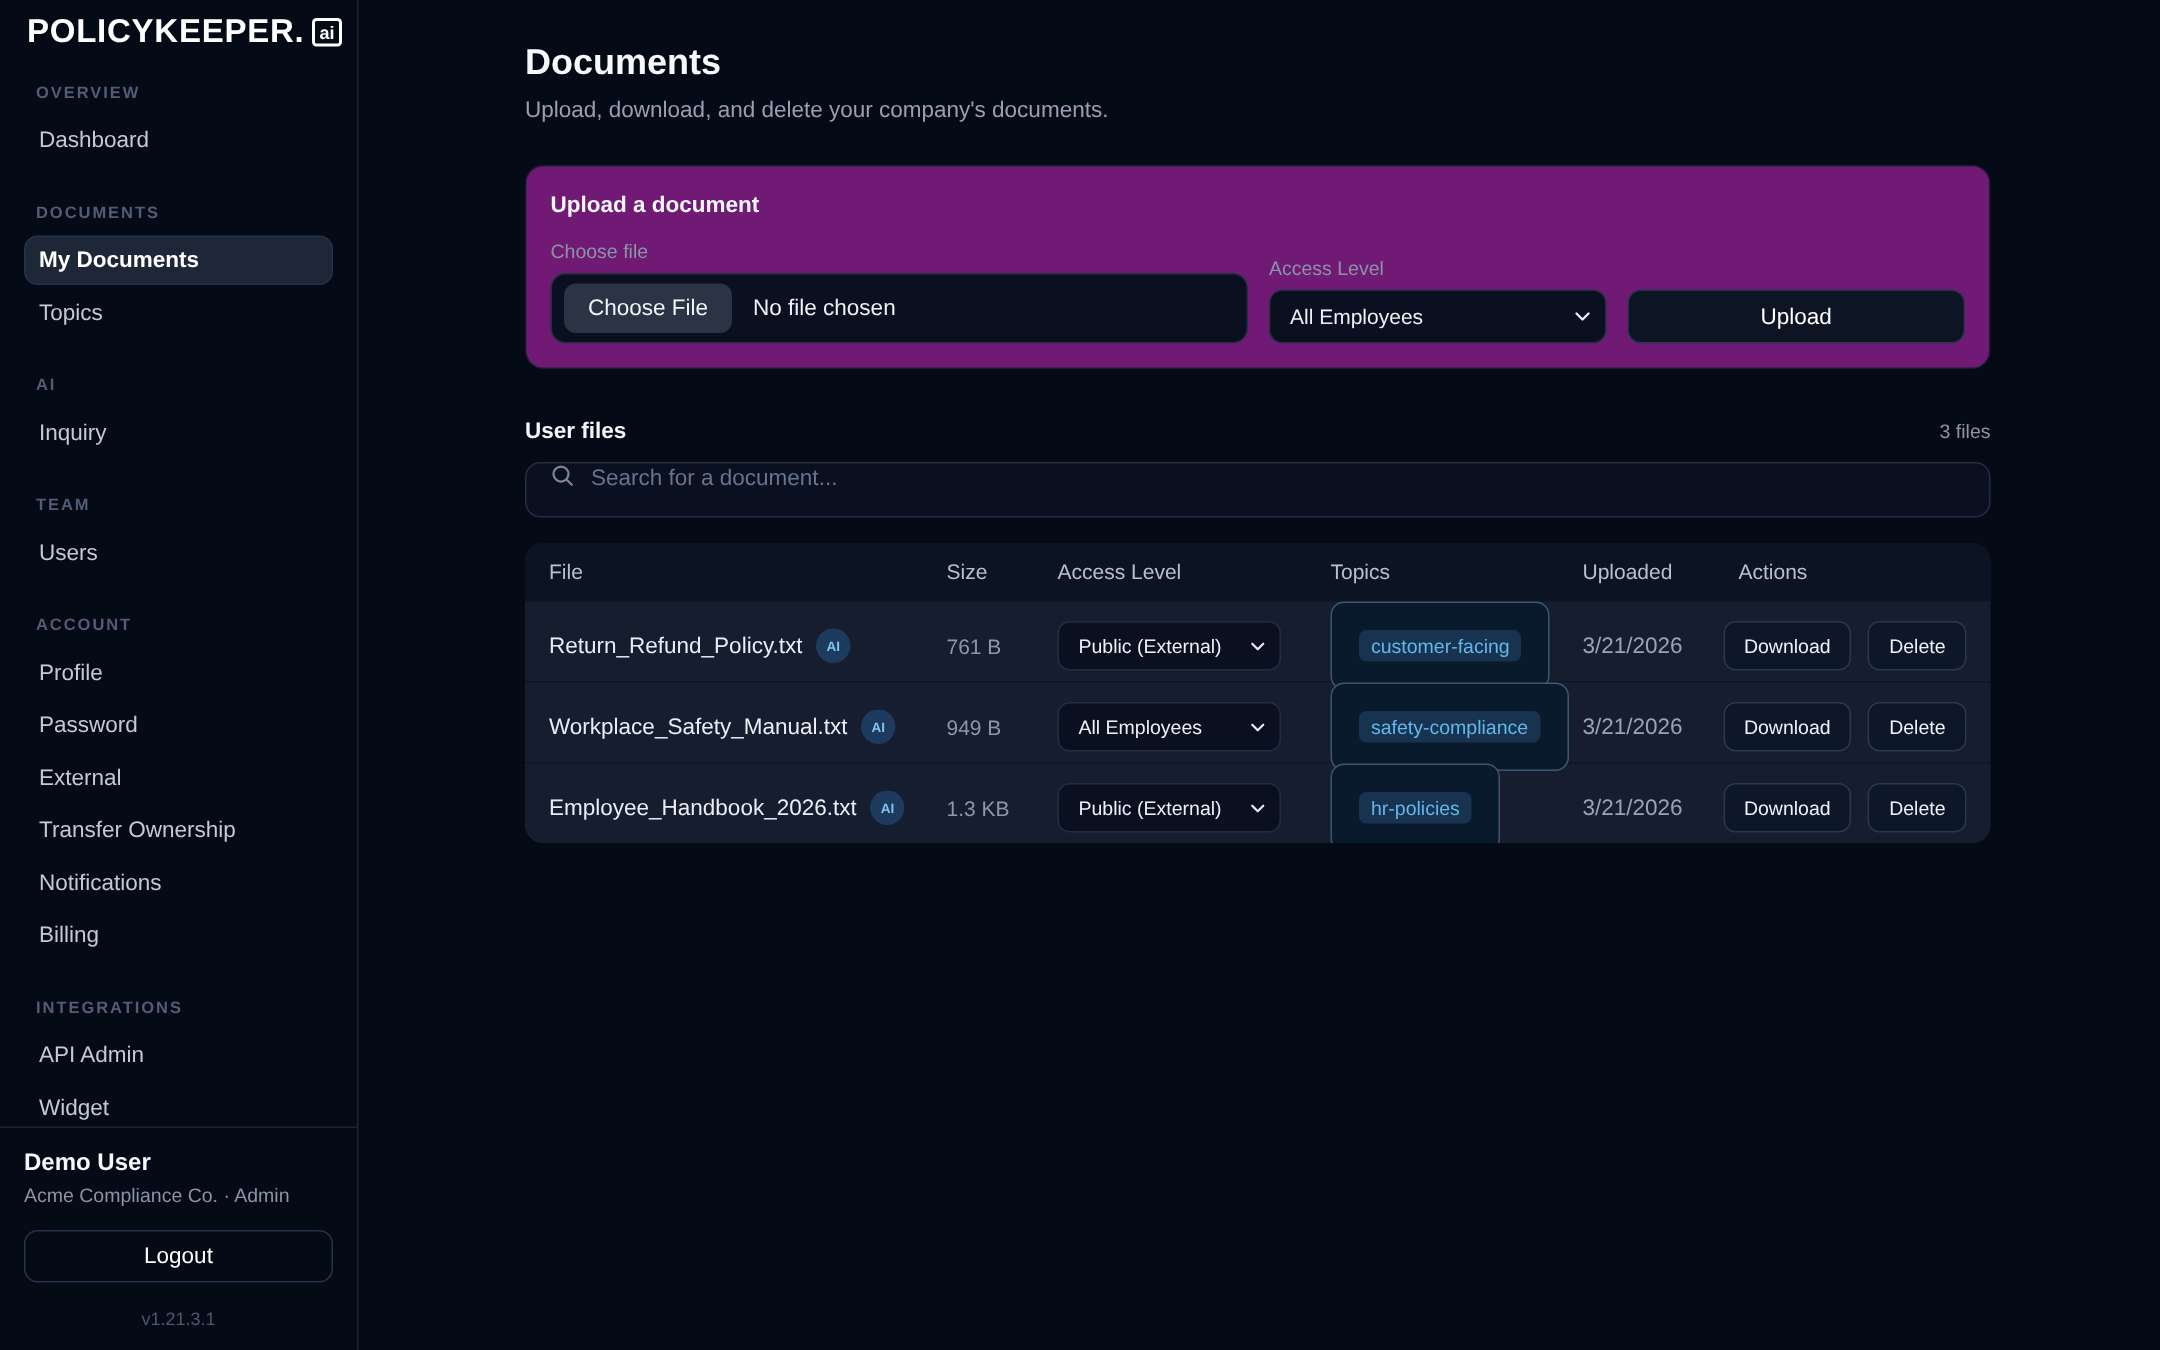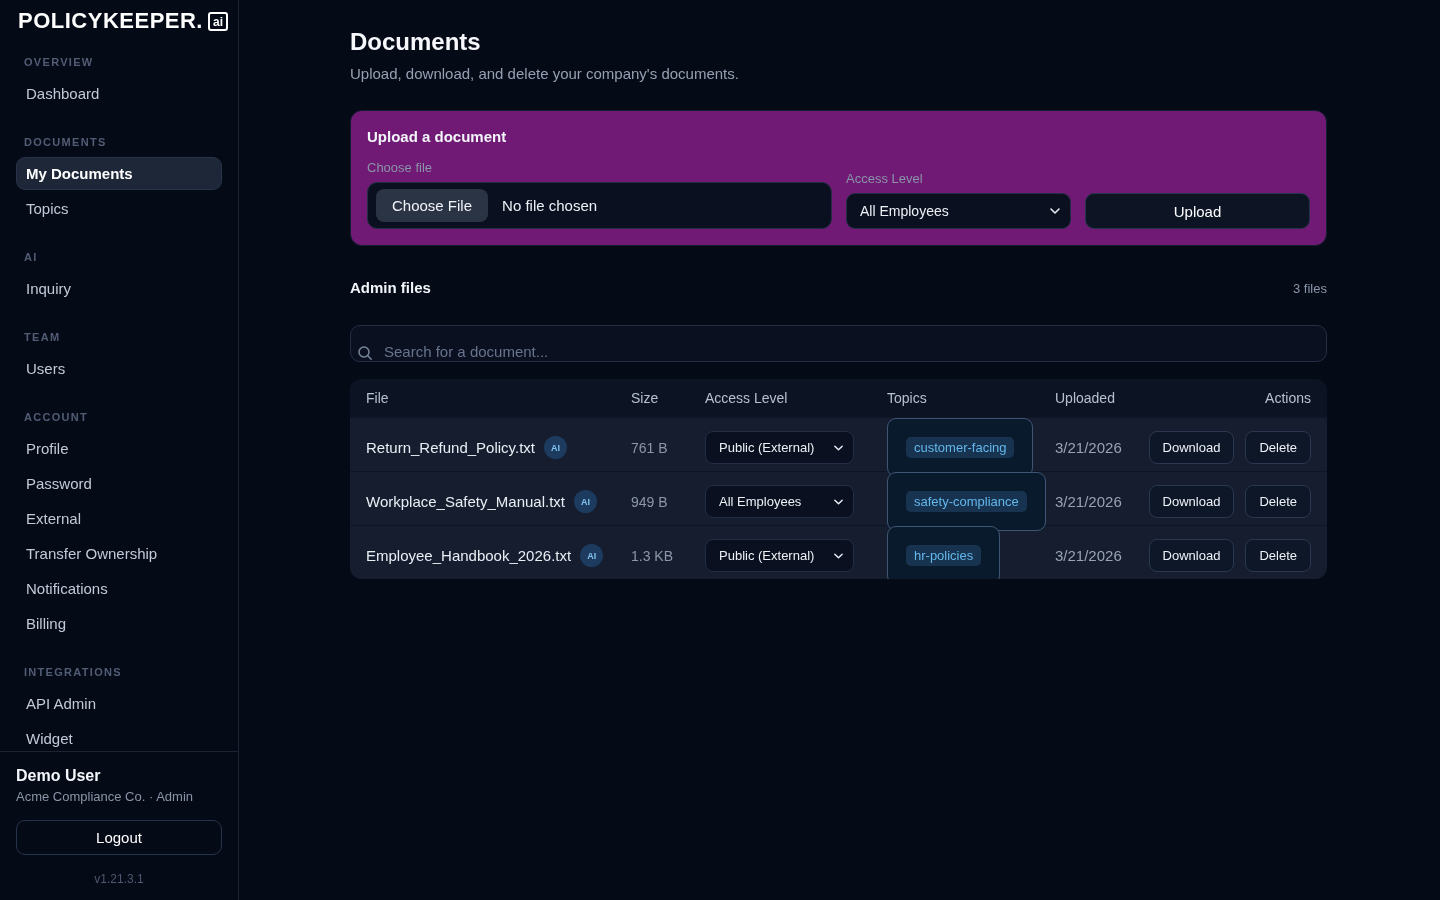--- a/index.html
+++ b/index.html
@@ -52,31 +52,31 @@
               padding:0 28px 0 13px;font-family:inherit;cursor:pointer;}
   select.ctrl.small{height:33px;font-size:13px;border-radius:8px;}
   .chevron{position:absolute;right:10px;top:50%;transform:translateY(-50%);pointer-events:none;
            display:flex;color:#e6ebf2;}
   .upload-btn{width:225px;height:36px;border-radius:9px;border:1px solid #27334a;background:#0d1524;
               color:#fff;font-size:15px;font-family:inherit;cursor:pointer;}
 
   .files-head{display:flex;justify-content:space-between;align-items:baseline;margin-top:33px;}
   .files-title{font-size:15px;font-weight:700;color:#f2f5f9;}
   .files-count{font-size:13px;color:#8b96a8;}
-  .search-box{margin-top:29px;height:37px;border:1px solid #232e45;background:#0a101f;
-              border-radius:10px;display:flex;align-items:flex-end;padding:0 6px;gap:9px;}
+  .search-box{margin-top:12px;height:37px;border:1px solid #232e45;background:#0a101f;
+              border-radius:10px;display:flex;align-items:flex-start;padding:0 16px;gap:9px;}
   .search-input{flex:1;background:transparent;border:none;outline:none;color:#e8edf4;
                 font-size:15px;font-family:inherit;}
   .search-input::placeholder{color:#68748e;}
 
   .table{margin-top:17px;border-radius:12px;overflow:hidden;background:#151d2f;}
   .thead,.trow{display:grid;grid-template-columns:minmax(0,1fr) 74px 182px 168px 104px 152px;
                align-items:center;padding:0 16px;}
   .thead{background:#0c1424;height:38px;font-size:14px;color:#b6c0cf;font-weight:500;}
-  .hcell.right{text-align:right;}
+  .hcell.right{}
   .trow{height:54px;background:#151d2f;border-top:1px solid #0d1526;}
   .cell-file{display:flex;align-items:center;gap:9px;font-size:15px;color:#e9eef4;overflow:hidden;}
   .fname{white-space:nowrap;overflow:hidden;text-overflow:ellipsis;}
   .ai-chip{width:23px;height:23px;min-width:23px;border-radius:50%;background:#1d3b5e;color:#82c3ef;
            font-size:9px;font-weight:700;display:flex;align-items:center;justify-content:center;}
   .cell-size{font-size:14px;color:#8d97a9;}
   .row-sel{width:149px;}
   .topic-pill{display:inline-flex;border:1px solid #3e5673;background:#0a1a2d;border-radius:9px;
               padding:18px;cursor:pointer;}
   .topic-inner{background:#17334f;border-radius:5px;padding:3px 8px;color:#63b7ec;font-size:13px;
@@ -188,21 +188,21 @@
                   <path d="M2 4l4 4 4-4" stroke="currentColor" stroke-width="1.6" stroke-linecap="round" stroke-linejoin="round"></path>
                 </svg>
             </span>
           </div>
         </div>
         <button class="upload-btn">Upload</button>
       </div>
     </section>
 
     <div class="files-head">
-      <span class="files-title">Admin files</span>
+      <span class="files-title">User files</span>
       <span class="files-count">3 files</span>
     </div>
 
     <div class="search-box">
       <span style="display:flex;color:#7a879b;">
         <svg width="16" height="16" viewBox="0 0 16 16" fill="none">
             <circle cx="7" cy="7" r="5" stroke="currentColor" stroke-width="1.5"></circle>
             <path d="M11 11l3.2 3.2" stroke="currentColor" stroke-width="1.5" stroke-linecap="round"></path>
           </svg>
       </span>

